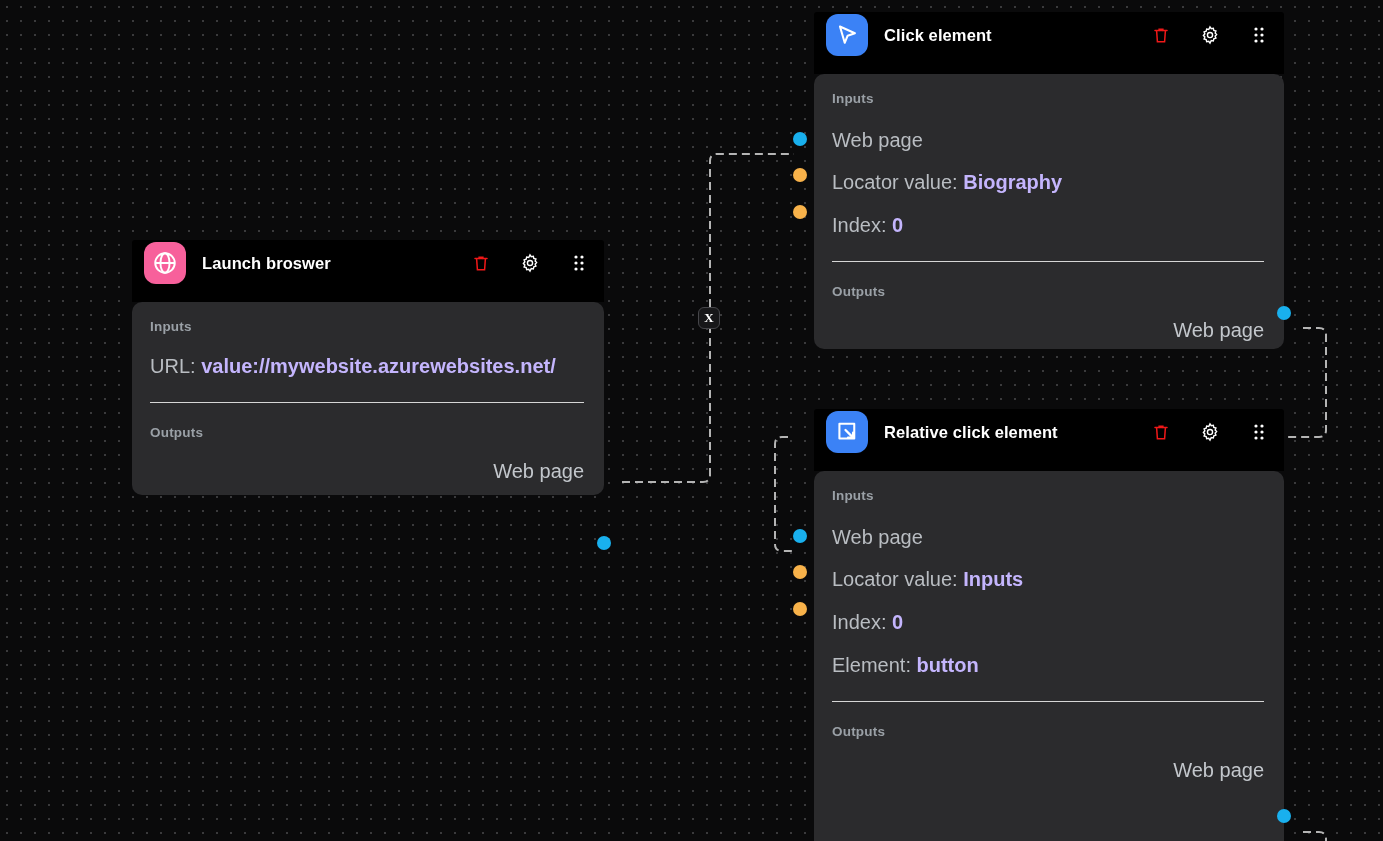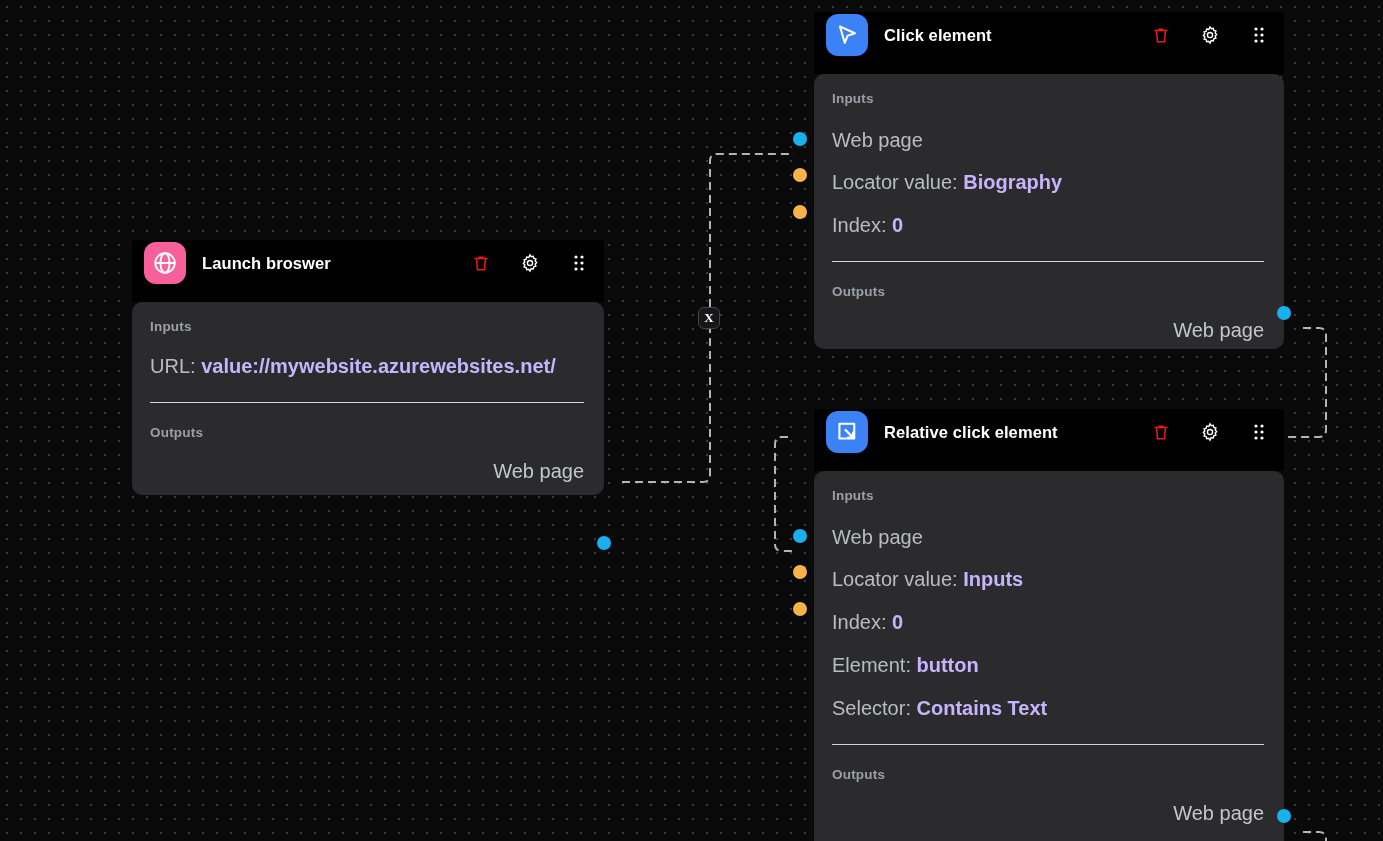--- a/index.html
+++ b/index.html
@@ -330,23 +330,20 @@
       </div>
       <div class="io-row" style="margin-top:22px;">
         <span class="k">Locator value</span><span class="k">: </span><span class="v">Inputs</span>
       </div>
       <div class="io-row" style="margin-top:23px;">
         <span class="k">Index</span><span class="k">: </span><span class="v">0</span>
       </div>
       <div class="io-row" style="margin-top:23px;">
         <span class="k">Element</span><span class="k">: </span><span class="v">button</span>
       </div>
-      <div class="io-row" style="margin-top:23px;">
-        <span class="k">Selector</span><span class="k">: </span><span class="v">Contains Text</span>
-      </div>
 
       <div class="rule" style="margin-top:26px;"></div>
 
       <div class="section-label right" style="margin-top:22px;">Outputs</div>
 
       <div class="io-row out" style="margin-top:21px;">
         <span>Web page</span>
       </div>
 
       <div class="port cyan" style="left:-21px; top:58px;"></div>

